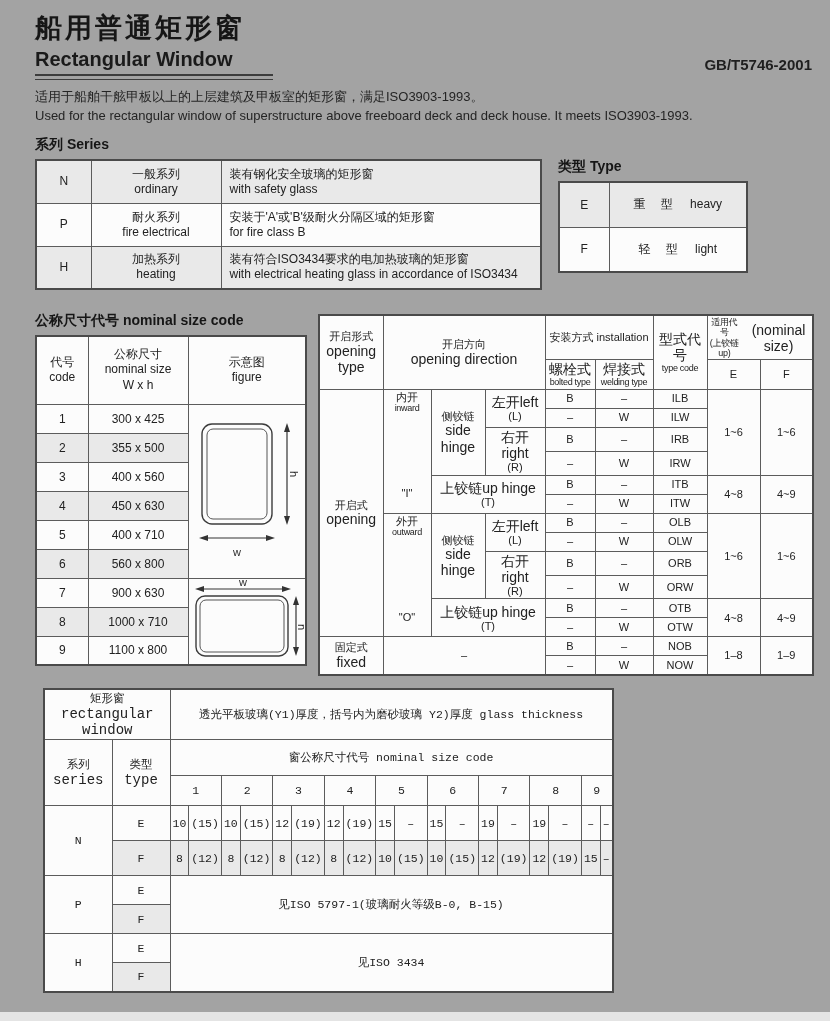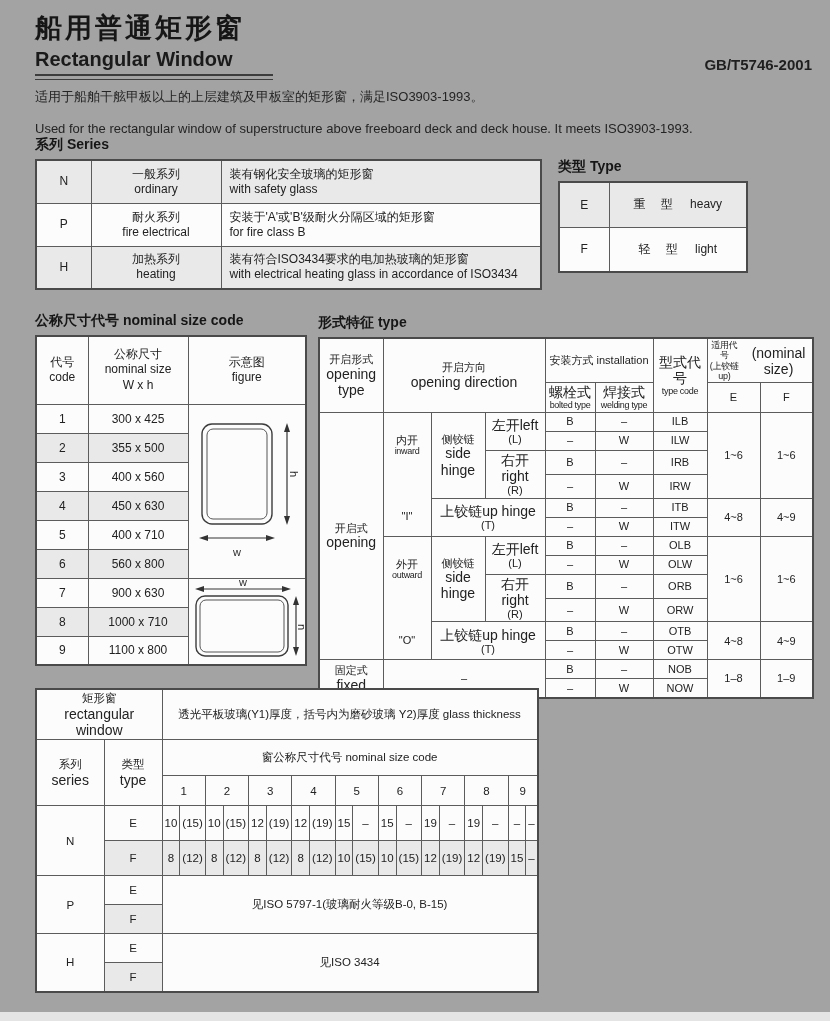--- a/index.html
+++ b/index.html
@@ -12,21 +12,21 @@
 
   
   .hdr { position: absolute; left: 35px; top: 10px; }
   .title-zh { font-size: 27px; font-weight: bold; letter-spacing: 3px; color: #161616; }
   .title-en { font-size: 20px; font-weight: bold; margin-top: 2px; color: #1a1a1a; }
   .dbl-rule { width: 238px; height: 6px; margin-top: 3px;
               border-top: 2px solid #3c3c3c; border-bottom: 1px solid #3c3c3c; }
   .std-code { position: absolute; top: 56px; right: 18px; font-size: 15px; font-weight: bold; }
   .desc { position: absolute; left: 35px; font-size: 13px; color: #242424; }
   .desc.zh { top: 88px; }
-  .desc.en { top: 108px; margin-top: 13px; }
+  .desc.en { top: 108px; }
 
   .sec-title { font-size: 14px; font-weight: bold; margin-bottom: 5px; color: #161616; }
 
   table { border-collapse: collapse; table-layout: fixed; background: #fcfcfc; }
   td { border: 1px solid #5c5c5c; text-align: center; vertical-align: middle;
        font-size: 12px; padding: 1px 2px; color: #222; }
   table.frame { border: 2px solid #4a4a4a; }
   .shaded { background: #e9e9e9; }
   .sm { font-size: 14px; }
   .xs { font-size: 9px; letter-spacing: -0.3px; }
@@ -44,25 +44,25 @@
   .size-tbl td { height: 29px; }
   .size-tbl td.hd { height: 68px; line-height: 1.3; }
   .fig-cell { vertical-align: middle; padding: 0; }
 
   
   .form-block { position: absolute; left: 318px; top: 314px; }
   .form-tbl td { height: 19px; font-size: 11px; line-height: 1.15; }
   .form-tbl td.hd1 { height: 30px; }
   .form-tbl td.hd2 { height: 26px; }
   .vstack { display: flex; flex-direction: column; justify-content: space-between;
-            align-items: center; height: 100%; padding: 20px 0 12px 0; }
+            align-items: center; height: 100%; padding: 0 0 12px 0; }
   .nom-hd { display: flex; align-items: center; justify-content: center; gap: 8px; }
 
   
-  .glass-block { position: absolute; left: 35px; top: 688px; }
+  .glass-block { position: absolute; left: 43px; top: 688px; font-family: Liberation Mono, monospace; }
   .glass-tbl td { height: 29px; font-size: 11.5px; }
   .glass-tbl td.r1 { height: 48px; }
   .glass-tbl td.r2 { height: 36px; }
   .glass-tbl td.r3 { height: 30px; }
   .glass-tbl td.nrow { height: 35px; }
 
   .bottom-bar { position: absolute; left: 0; bottom: 0; width: 830px; height: 9px; background: #e4e4e4; }
 
   svg { display: block; margin: 0 auto; }
   svg text { font-family: "Liberation Sans", sans-serif; font-size: 11px; fill: #2a2a2a; }
@@ -240,21 +240,20 @@
       </tr>
       <tr>
         <td>9</td>
         <td>1100 x 800</td>
       </tr>
     </tbody>
       </table>
   </div>
 
   <div class="form-block">
-    <div class="sec-title">形式特征 type</div>
     <table class="frame form-tbl">
       <colgroup>
         <col style="width:64px">
           <col style="width:48px">
           <col style="width:54px">
           <col style="width:60px">
         <col style="width:50px">
           <col style="width:58px">
           <col style="width:54px">
           <col style="width:53px">

